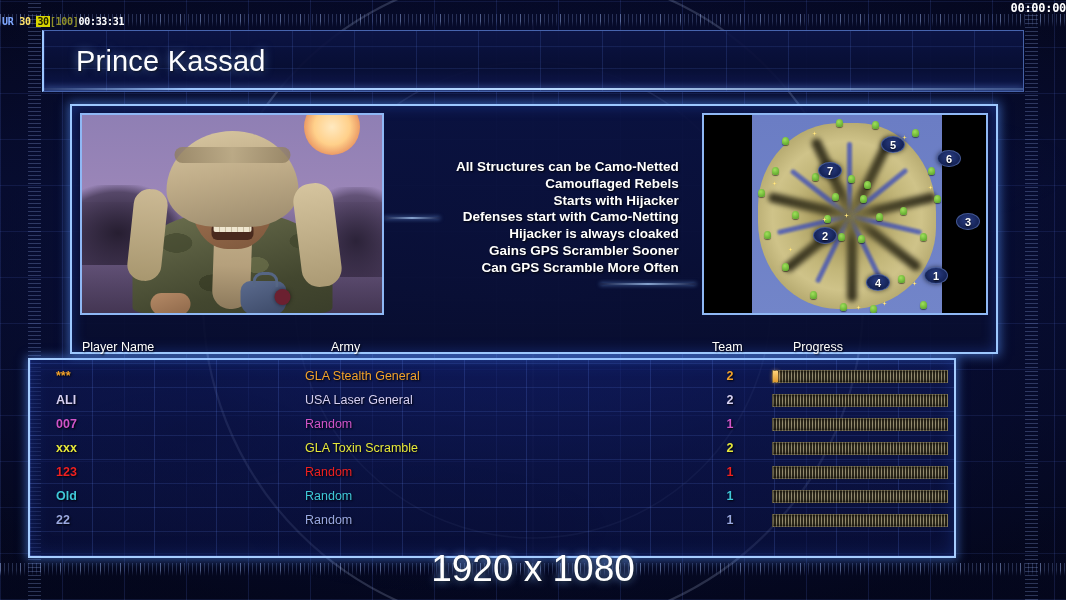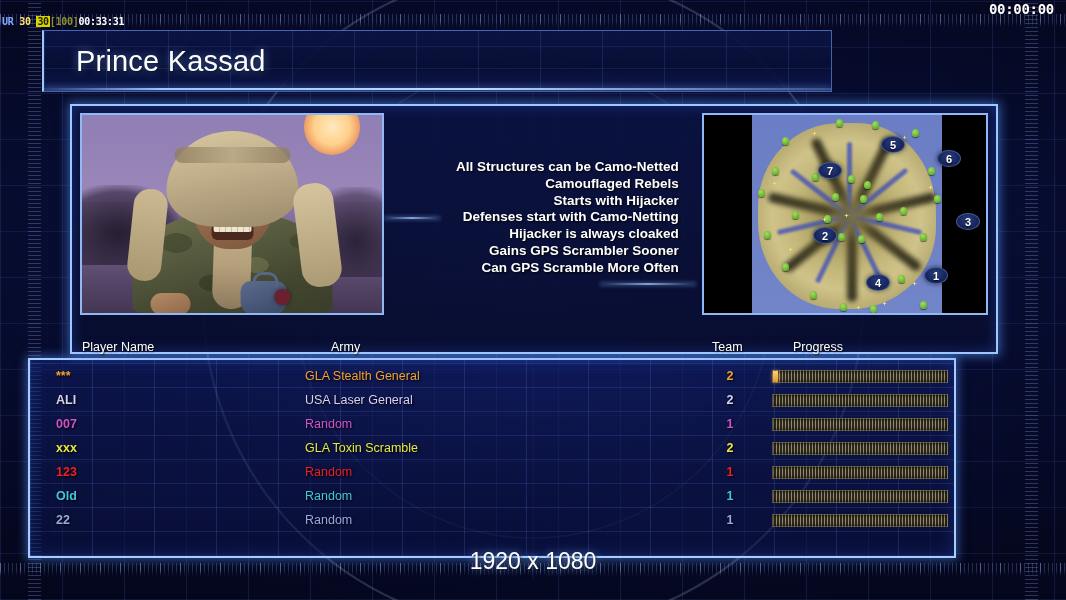--- a/index.html
+++ b/index.html
@@ -60,34 +60,34 @@
     position:absolute; left:2px; top:16px; z-index:30;
     font-family:"DejaVu Sans Mono", monospace; font-size:10px; font-weight:bold;
     letter-spacing:-.3px; white-space:nowrap;
   }
   #hud-left .c-lbl{ color:#7fa8ff; }
   #hud-left .c-fps{ color:#ffe36a; }
   #hud-left .c-hl { color:#202000; background:#d8d400; padding:0 1px; }
   #hud-left .c-br { color:#8f8f2a; }
   #hud-left .c-tm { color:#ffffff; }
   #hud-right{
-    position:absolute; right:12px; top:1px; z-index:30;
-    font-family:"DejaVu Sans Mono", monospace; font-size:14px; font-weight:bold;
+    position:absolute; right:0; top:1px; z-index:30;
+    font-family:"DejaVu Sans Mono", monospace; font-size:12px; font-weight:bold;
     color:#ffffff; letter-spacing:-.3px;
   }
 
   
   #frame{
     position:absolute; left:42px; top:30px; width:982px; height:528px;
     z-index:10;
   }
 
   
   #titlebar{
-    position:absolute; left:0; top:0; width:790px; height:62px;
+    position:absolute; left:0; top:0; width:982px; height:62px;
     background:linear-gradient(180deg, rgba(12,20,70,.92) 0%, rgba(8,14,52,.94) 60%, rgba(14,24,80,.9) 100%);
     border:1px solid rgba(120,165,255,.55);
     border-left:2px solid #9cc6ff;
     overflow:hidden;
   }
   #titlebar:before{
     content:""; position:absolute; inset:0;
     background-image:
       repeating-linear-gradient(90deg, rgba(90,125,225,.18) 0 1px, transparent 1px 62px),
       repeating-linear-gradient(0deg,  rgba(90,125,225,.14) 0 1px, transparent 1px 22px);
@@ -245,21 +245,21 @@
     border:1px solid rgba(120,112,80,.55);
     box-shadow:inset 0 0 3px rgba(0,0,0,.8);
   }
   .pbar .seg{ position:absolute; left:0; top:0; height:100%; width:6px;
     background:linear-gradient(180deg,#ffd37a,#e09a2e); box-shadow:0 0 4px rgba(255,190,90,.8); }
 
   
   #resbar{ position:absolute; left:0; right:0; top:548px; height:36px; z-index:25; }
   #reslabel{
     position:absolute; left:0; right:0; top:0; text-align:center;
-    font-size:23px; color:#ffffff;
+    font-size:37px; color:#ffffff;
     text-shadow:0 0 9px rgba(130,180,255,.75), 1px 1px 3px rgba(0,0,0,.9);
   }
 </style>
 </head>
 <body>
 
 <div id="screen">
 
   <div id="grid"></div>
   <div id="clouds"></div>

